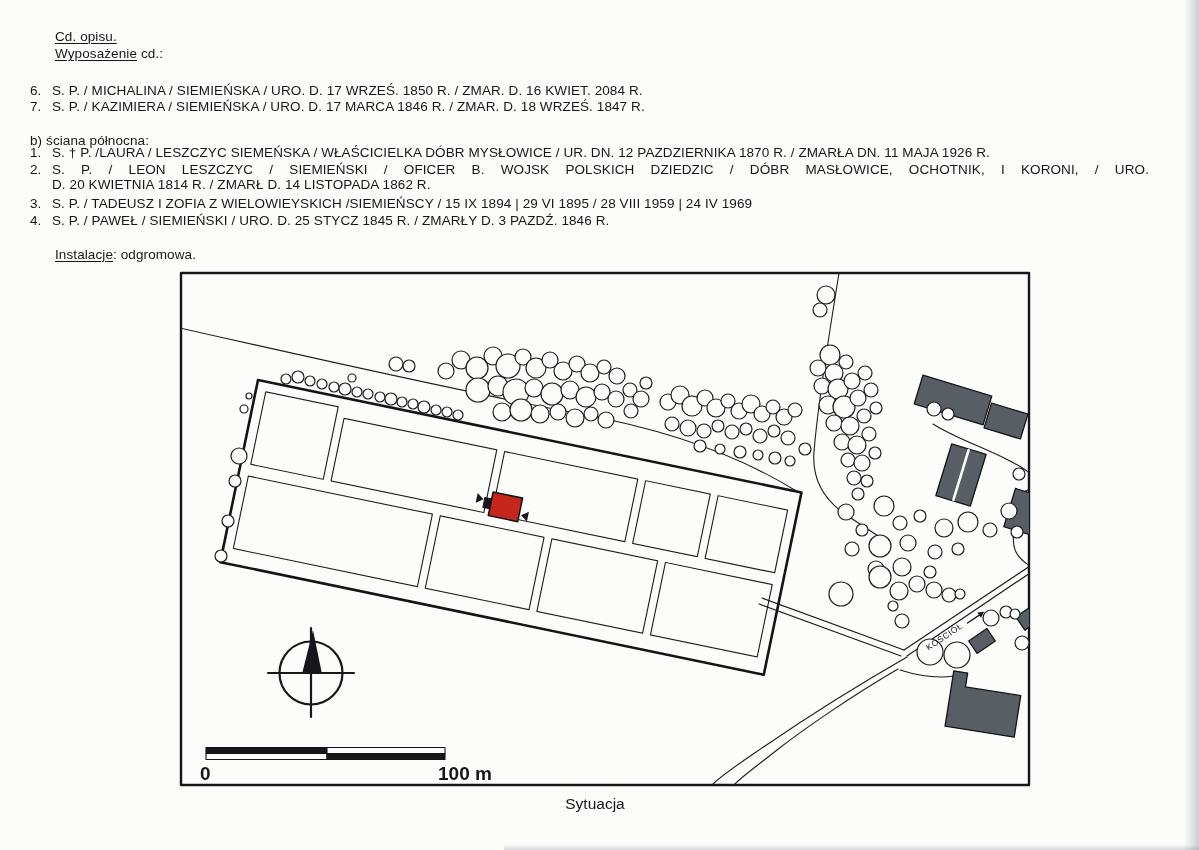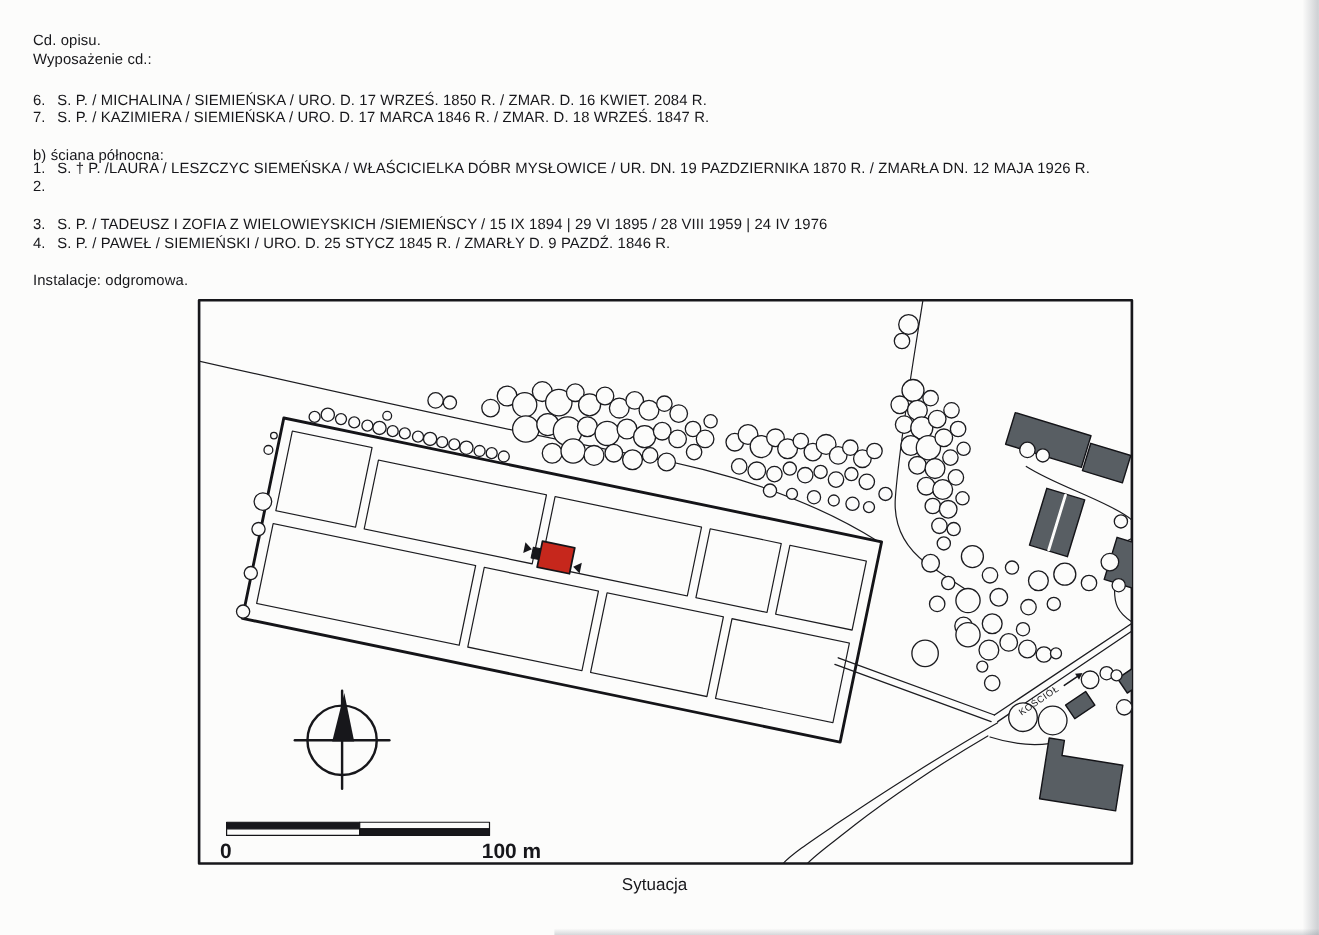--- a/index.html
+++ b/index.html
@@ -1,20 +1,20 @@
 <!DOCTYPE html>
 <html><head>
 <meta charset="utf-8">
 <style>
   html,body{margin:0;padding:0;}
   body{width:1199px;height:850px;position:relative;background:#fcfcfb;overflow:hidden;
        font-family:"Liberation Sans","DejaVu Sans",sans-serif;color:#17171b;}
   .line{position:absolute;left:30px;right:50px;font-size:13.5px;line-height:15px;letter-spacing:.1px;}
   .num{display:inline-block;width:22px;}
-  .ul{text-underline-offset:2px;text-decoration-thickness:1.2px;}
+  .ul{text-decoration:underline;text-underline-offset:2px;text-decoration-thickness:1.2px;margin-left:25px;}
   .just{display:block;margin-left:22px;text-align:justify;text-align-last:justify;}
   .wrapline{display:block;margin-left:22px;}
   svg text{font-family:"Liberation Sans","DejaVu Sans",sans-serif;}
   .scan-right{position:absolute;top:0;right:0;width:15px;height:100%;
     background:linear-gradient(to right,rgba(125,132,142,0),rgba(125,132,142,.38));}
   .scan-bottom{position:absolute;bottom:0;right:0;width:58%;height:6px;
     background:linear-gradient(to bottom,rgba(125,132,142,0),rgba(125,132,142,.30));}
 </style>
 </head>
 <body>
@@ -30,30 +30,32 @@
 <div class="line" style="top:83px">
   <span class="num">6.</span><span>S. P. / MICHALINA / SIEMIEŃSKA / URO. D. 17 WRZEŚ. 1850 R. / ZMAR. D. 16 KWIET. 2084 R.</span>
 </div>
 <div class="line" style="top:99px">
   <span class="num">7.</span><span>S. P. / KAZIMIERA / SIEMIEŃSKA / URO. D. 17 MARCA 1846 R. / ZMAR. D. 18 WRZEŚ. 1847 R.</span>
 </div>
 
 <div class="line" style="top:133px">b) ściana północna:</div>
 
 <div class="line" style="top:145px">
-  <span class="num">1.</span><span>S. † P. /LAURA / LESZCZYC SIEMEŃSKA / WŁAŚCICIELKA DÓBR MYSŁOWICE / UR. DN. 19 PAZDZIERNIKA 1870 R. / ZMARŁA DN. 12 MAJA 1926 R.</span>
+  <span class="num">1.</span><span>S. † P. /LAURA / LESZCZYC SIEMEŃSKA / WŁAŚCICIELKA DÓBR MYSŁOWICE / UR. DN. 12 PAZDZIERNIKA 1870 R. / ZMARŁA DN. 11 MAJA 1926 R.</span>
 </div>
 <div class="line" style="top:162px">
   <span class="num" style="float:left">2.</span>
+  <span class="just">S. P. / LEON LESZCZYC / SIEMIEŃSKI / OFICER B. WOJSK POLSKICH DZIEDZIC / DÓBR MASŁOWICE, OCHOTNIK, I KORONI, / URO.</span>
+  <span class="wrapline">D. 20 KWIETNIA 1814 R. / ZMARŁ D. 14 LISTOPADA 1862 R.</span>
 </div>
 <div class="line" style="top:196px">
-  <span class="num">3.</span><span>S. P. / TADEUSZ I ZOFIA Z WIELOWIEYSKICH /SIEMIEŃSCY / 15 IX 1894 | 29 VI 1895 / 28 VIII 1959 | 24 IV 1976</span>
+  <span class="num">3.</span><span>S. P. / TADEUSZ I ZOFIA Z WIELOWIEYSKICH /SIEMIEŃSCY / 15 IX 1894 | 29 VI 1895 / 28 VIII 1959 | 24 IV 1969</span>
 </div>
 <div class="line" style="top:213px">
-  <span class="num">4.</span><span>S. P. / PAWEŁ / SIEMIEŃSKI / URO. D. 25 STYCZ 1845 R. / ZMARŁY D. 9 PAZDŹ. 1846 R.</span>
+  <span class="num">4.</span><span>S. P. / PAWEŁ / SIEMIEŃSKI / URO. D. 25 STYCZ 1845 R. / ZMARŁY D. 3 PAZDŹ. 1846 R.</span>
 </div>
 
 <div class="line" style="top:247px">
   <span class="ul">Instalacje</span><span>: odgromowa.</span>
 </div>
 
 <svg width="1199" height="850" viewBox="0 0 1199 850" style="position:absolute;left:0;top:0" fill="none" stroke-linecap="round" stroke-linejoin="round">
   <defs>
     <clipPath id="mapclip">
         <rect x="181" y="273" width="848" height="512"></rect>

